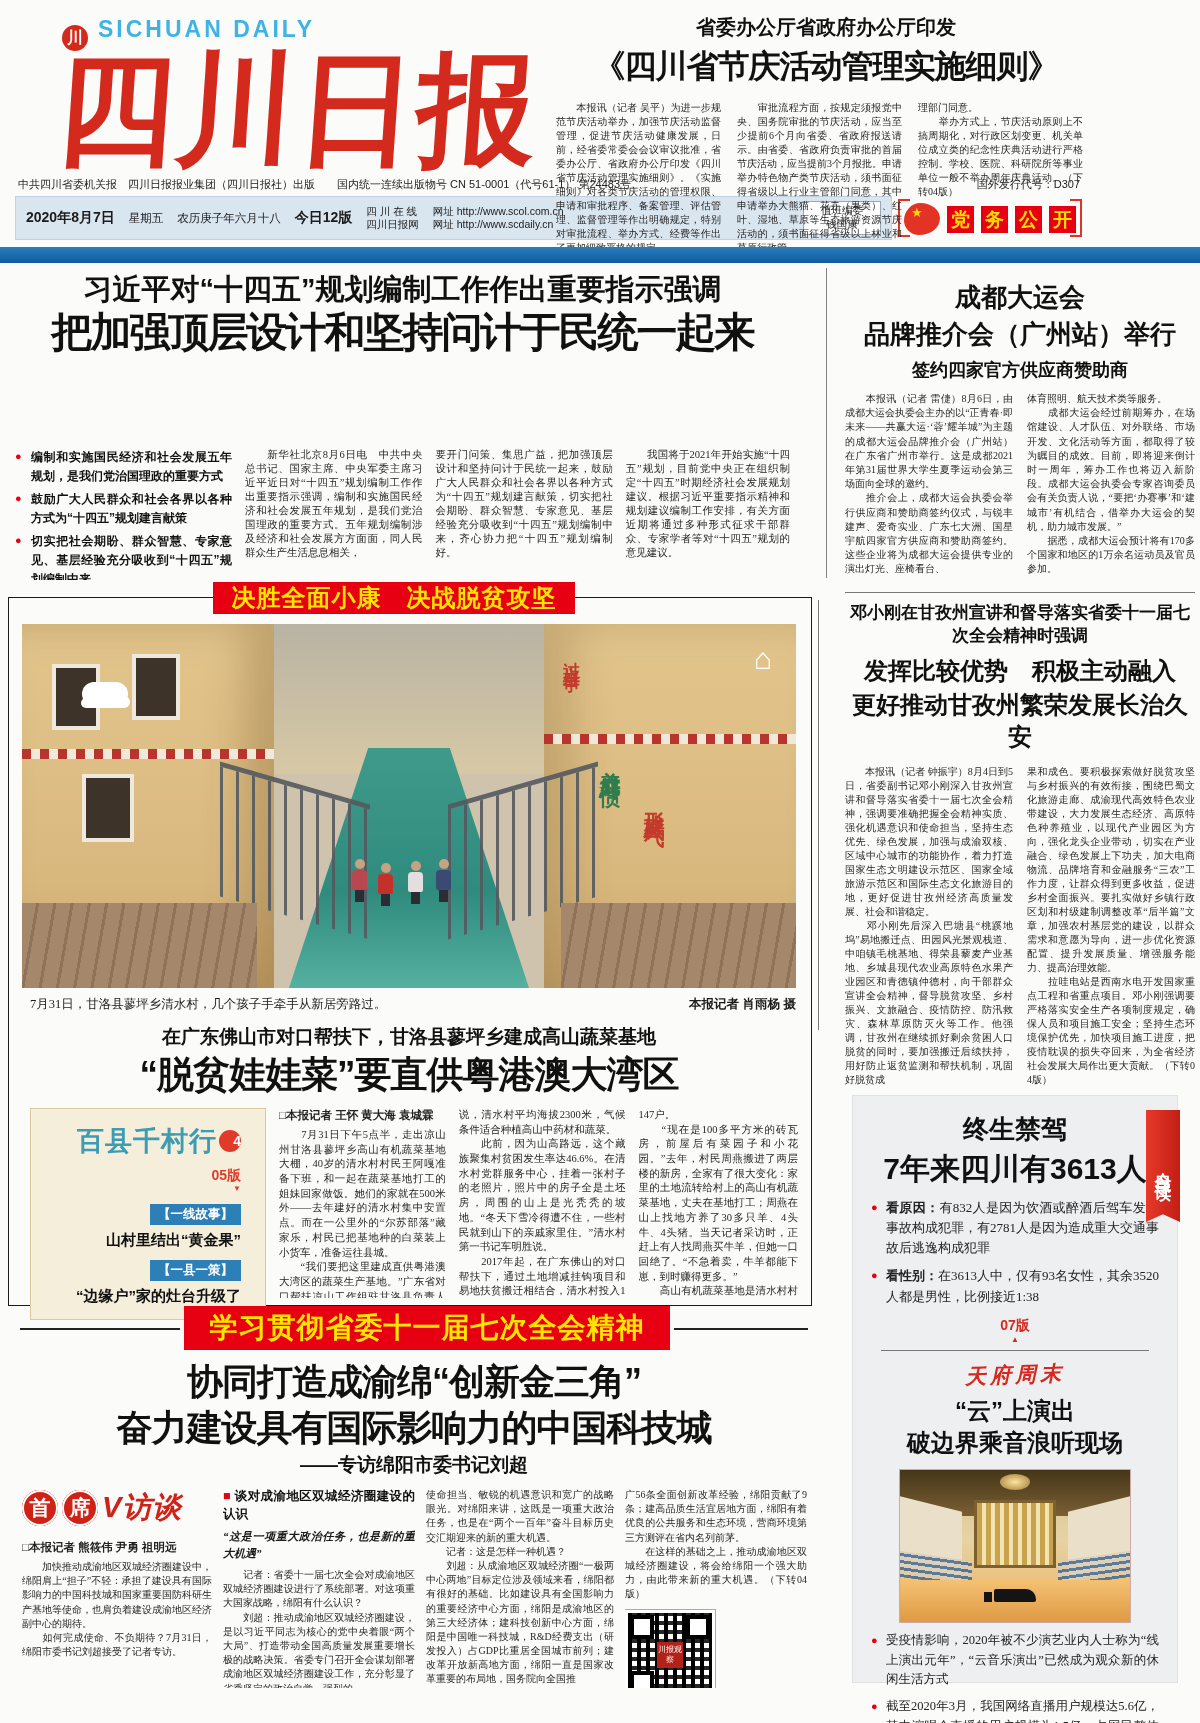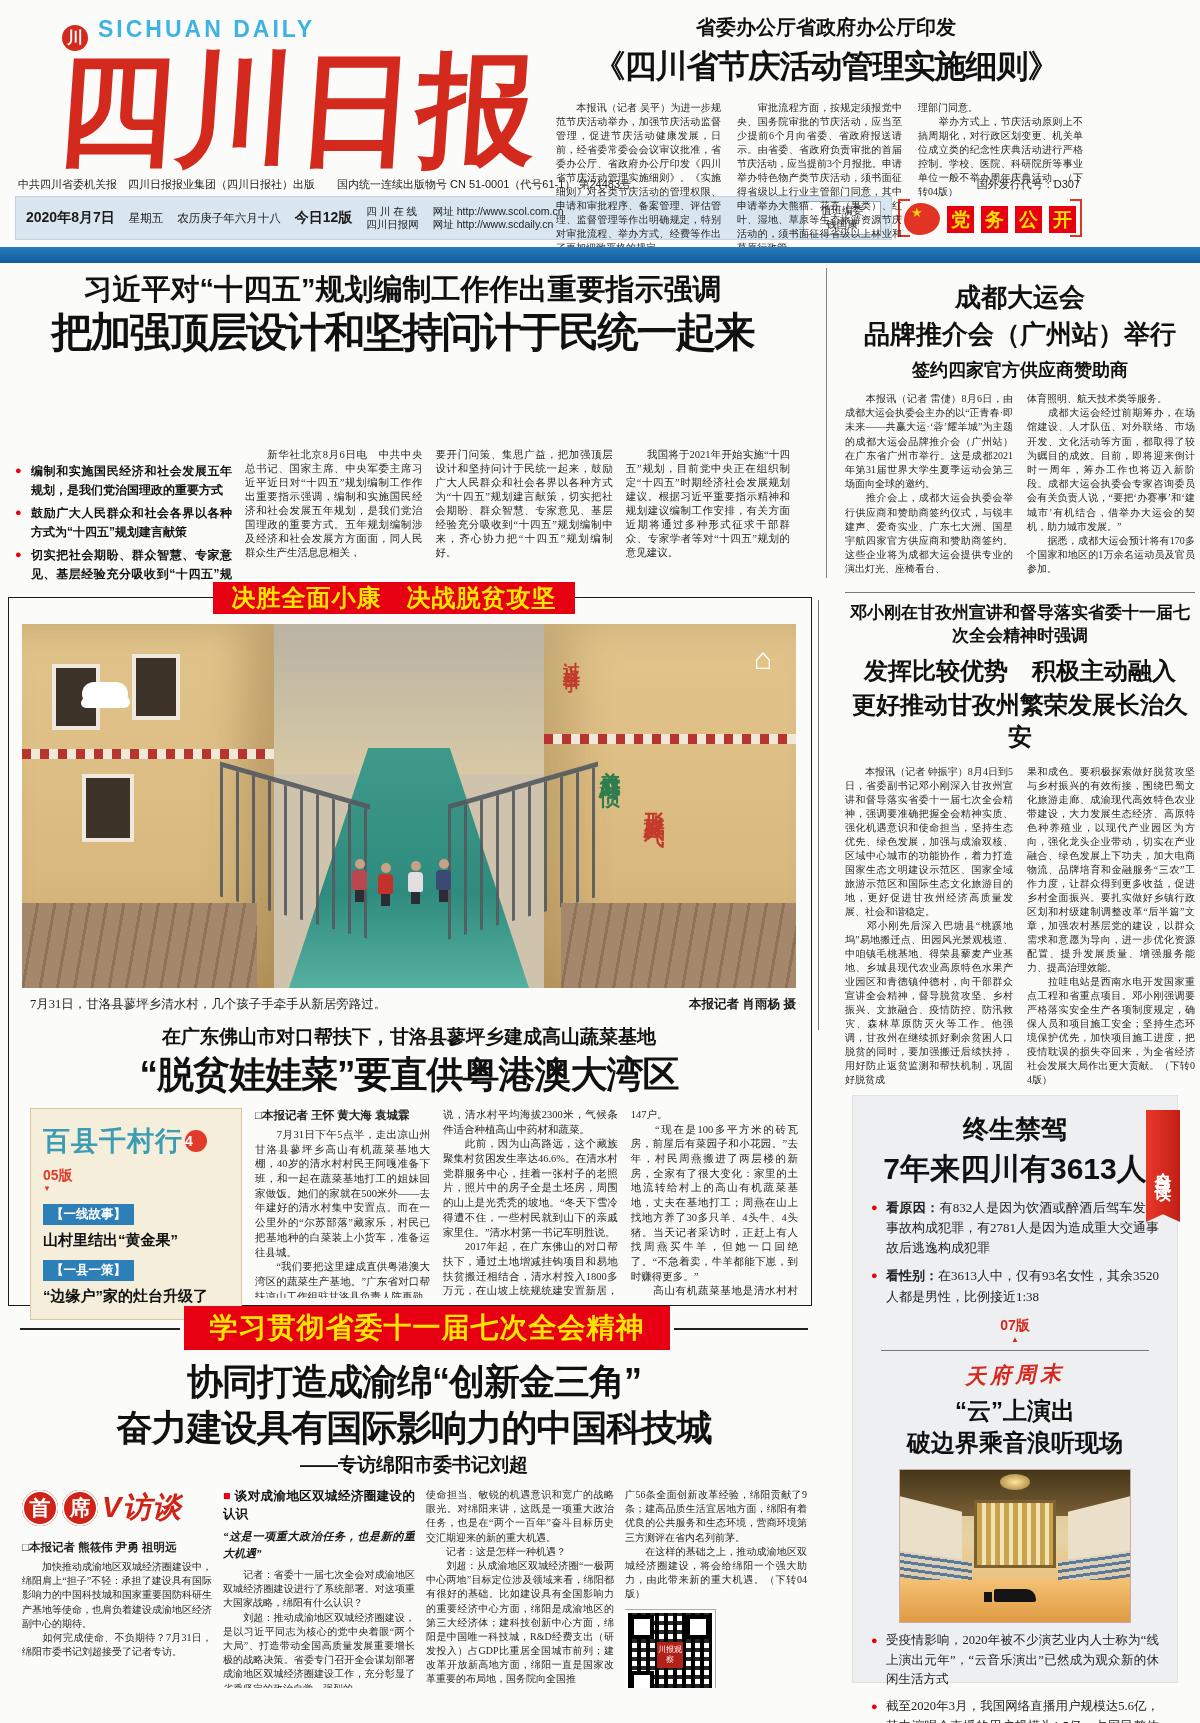--- a/index.html
+++ b/index.html
@@ -36,21 +36,21 @@
   .pb-char{width:27px;height:27px;background:#e60012;color:#ffe100;font-weight:900;font-size:19px;
            line-height:27px;text-align:center;margin-left:2px;}
   .redbanner{background:#e60012;color:#ffe600;font-weight:900;display:flex;align-items:center;justify-content:center;}
   
   .kicker{font-weight:700;color:#111;}
   .bullet-item{position:relative;padding-left:16px;font-size:12px;font-weight:700;line-height:1.55;
                margin-bottom:5px;color:#111;text-align:justify;}
   .bullet-item::before{content:"●";color:#e60012;position:absolute;left:0;top:0;font-size:11px;}
   .byline{font-weight:700;font-size:11.5px;color:#222;margin-bottom:5px;}
   
-  .centibox{background:#f5eedb;border:1px solid #d8c9a0;text-align:left;padding:14px 12px;}
+  .centibox{background:#f5eedb;border:1px solid #d8c9a0;text-align:right;padding:14px 24px;}
   .centi-logo{font-size:27px;font-weight:900;color:#3c9cb4;letter-spacing:1px;}
   .centi-num{display:inline-block;width:22px;height:22px;border-radius:50%;background:#e03a2a;color:#fff;
              font-size:14px;font-weight:900;line-height:22px;vertical-align:4px;margin-left:2px;}
   .centi-page{color:#e03a2a;font-weight:900;font-size:14px;margin-top:8px;}
   .centi-page::after{content:"▼";display:block;font-size:8px;color:#e03a2a;line-height:1.1;}
   .centi-tag{display:inline-block;background:#2d7fb8;color:#fff;font-size:12.5px;font-weight:700;
              padding:2px 8px;margin-top:10px;}
   .centi-story{font-size:15px;font-weight:900;color:#111;margin-top:6px;}
   
   .vlogo{display:flex;align-items:center;gap:4px;}
@@ -193,21 +193,21 @@
 　　举办方式上，节庆活动原则上不搞周期化，对行政区划变更、机关单位成立类的纪念性庆典活动进行严格控制。学校、医院、科研院所等事业单位一般不举办周年庆典活动。（下转04版）</div>
     </div>
   </div>
 
   <div class="abs" style="left:0;top:247px;width:1200px;height:16px;background:linear-gradient(180deg,#2a7cbc,#0e5c9e);"></div>
 
   <div class="abs ctr kicker" style="left:15px;top:270px;width:775px;font-size:29px;">习近平对“十四五”规划编制工作作出重要指示强调</div>
   <div class="abs ctr h900" style="left:10px;top:305px;width:785px;font-size:41px;letter-spacing:-2px;">把加强顶层设计和坚持问计于民统一起来</div>
 
   <div class="abs cols" style="left:15px;top:448px;width:775px;gap:13px;height:132px;overflow:hidden;">
-    <div style="width:218px;margin-top:14px;">
+    <div style="width:218px;">
       <div class="bullet-item">编制和实施国民经济和社会发展五年规划，是我们党治国理政的重要方式</div>
       <div class="bullet-item">鼓励广大人民群众和社会各界以各种方式为“十四五”规划建言献策</div>
       <div class="bullet-item">切实把社会期盼、群众智慧、专家意见、基层经验充分吸收到“十四五”规划编制中来</div>
     </div>
     <div class="jtext" style="width:178px;font-size:10.5px;">　　新华社北京8月6日电　中共中央总书记、国家主席、中央军委主席习近平近日对“十四五”规划编制工作作出重要指示强调，编制和实施国民经济和社会发展五年规划，是我们党治国理政的重要方式。五年规划编制涉及经济和社会发展方方面面，同人民群众生产生活息息相关，</div>
     <div class="jtext" style="width:178px;font-size:10.5px;">要开门问策、集思广益，把加强顶层设计和坚持问计于民统一起来，鼓励广大人民群众和社会各界以各种方式为“十四五”规划建言献策，切实把社会期盼、群众智慧、专家意见、基层经验充分吸收到“十四五”规划编制中来，齐心协力把“十四五”规划编制好。</div>
     <div class="jtext" style="width:165px;font-size:10.5px;">　　我国将于2021年开始实施“十四五”规划，目前党中央正在组织制定“十四五”时期经济社会发展规划建议。根据习近平重要指示精神和规划建议编制工作安排，有关方面近期将通过多种形式征求干部群众、专家学者等对“十四五”规划的意见建议。</div>
   </div>
 
   <div class="abs rule" style="left:826px;top:268px;width:1px;height:310px;opacity:.55;"></div>

